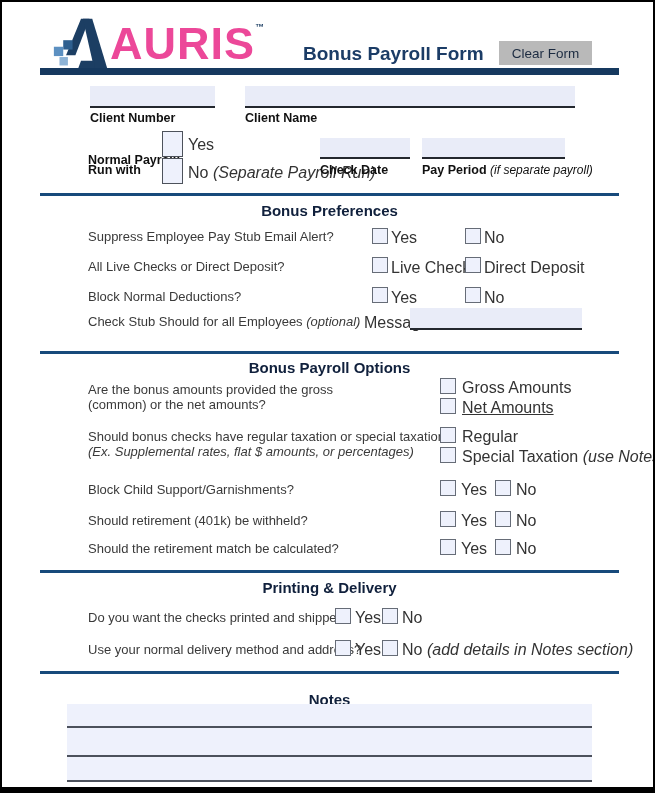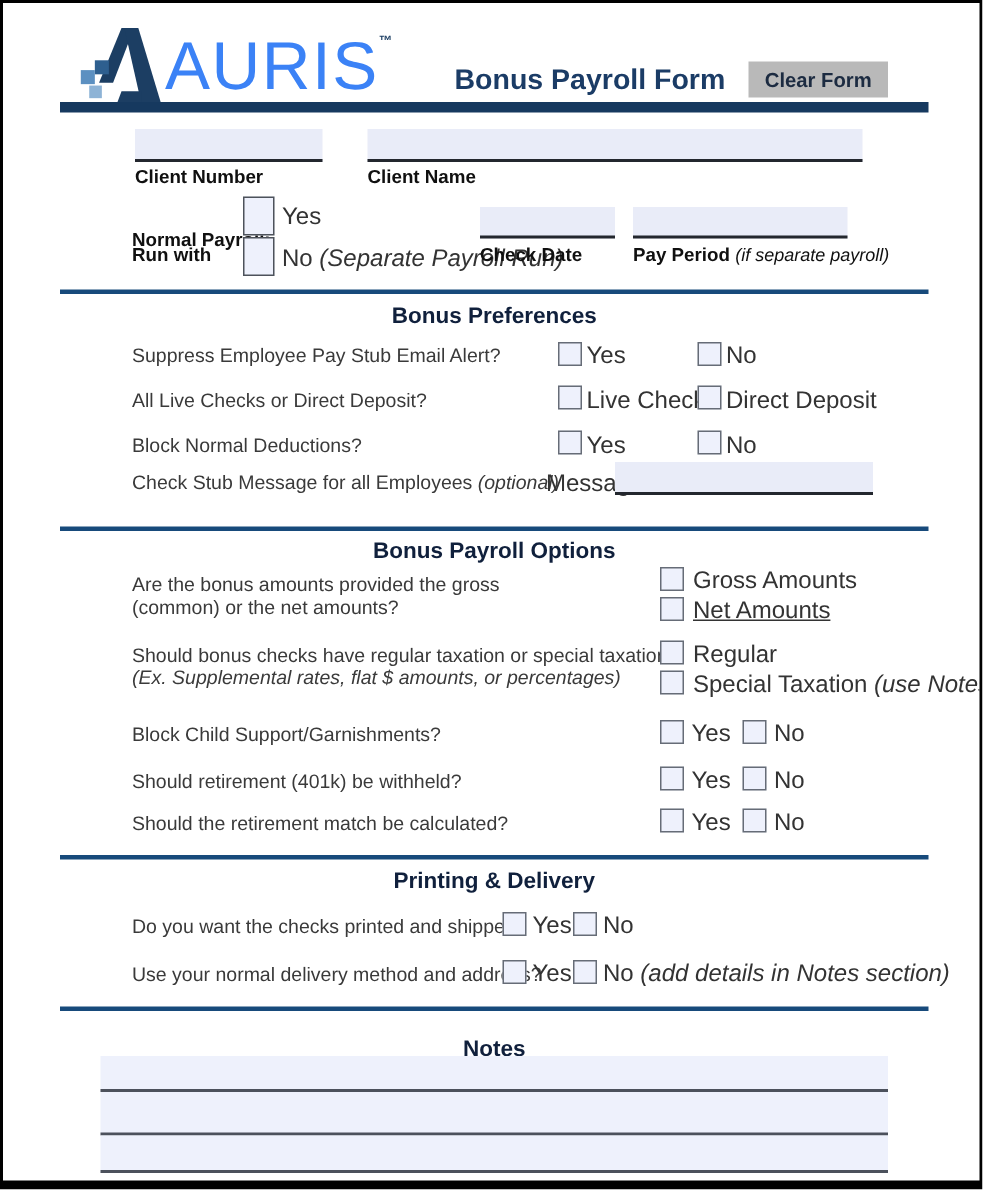--- a/index.html
+++ b/index.html
@@ -2,25 +2,25 @@
 <html><head>
 <meta charset="utf-8">
 <style>
   html,body{margin:0;padding:0;background:#fff;}
   body{font-family:"Liberation Sans","DejaVu Sans",sans-serif;}
   .page{position:relative;width:655px;height:793px;box-sizing:border-box;background:#fff;
         border:2px solid #000;border-bottom:6px solid #000;overflow:hidden;}
   .abs{position:absolute;}
   
   .logo-wrap{display:flex;align-items:center;height:54px;}
-  .brand{font-size:45px;font-weight:normal;color:#3b82f6;letter-spacing:1px;line-height:1;}
+  .brand{font-size:45px;font-weight:bold;color:#ec4899;letter-spacing:1px;line-height:1;}
   .tm{font-size:9px;font-weight:bold;color:#1c3e63;align-self:flex-start;margin-top:6px;}
   .form-title{font-size:19px;font-weight:bold;color:#1b3c66;}
   .clear-btn{position:absolute;width:93px;height:24px;background:#b9b9b9;border:none;
-             font-family:inherit;font-size:13.5px;font-weight:bold;color:#1c2b41;cursor:pointer;}
+             font-family:inherit;font-size:13.5px;font-weight:normal;color:#1c2b41;cursor:pointer;}
   .navy-bar{background:#16395f;height:7px;width:579px;}
   .rule{background:#174a7b;height:3px;width:579px;}
   
   .field{position:absolute;background:#e9ecf8;border:none;border-bottom:2px solid #23272e;
          box-sizing:border-box;font-family:inherit;font-size:13px;color:#222;padding:2px 4px;}
   .flabel{font-size:12.5px;font-weight:bold;color:#101010;white-space:nowrap;}
   .q{font-size:13px;color:#3a3a3a;white-space:nowrap;}
   .opt{font-size:16px;color:#333;white-space:nowrap;}
   .it{font-style:italic;}
   .it-sm{font-style:italic;font-size:12px;font-weight:normal;}
@@ -99,21 +99,21 @@
   <span class="cb" style="left:463px;top:255px;"></span>
   <div class="abs opt" style="left:482px;top:257px;">Direct Deposit</div>
 
   <div class="abs q" style="left:86px;top:287px;">Block Normal Deductions?</div>
   <span class="cb" style="left:370px;top:285px;"></span>
   <div class="abs opt" style="left:389px;top:287px;">Yes</div>
   <span class="cb" style="left:463px;top:285px;"></span>
   <div class="abs opt" style="left:482px;top:287px;">No</div>
 
   <div class="abs q" style="left:86px;top:312px;">
-    <span>Check Stub Message for all Employees</span>
+    <span>Check Stub Should for all Employees</span>
     <span class="it">(optional)</span>
   </div>
   <div class="abs opt" style="left:362px;top:312px;">Message:</div>
   <input type="text" class="field" style="left: 408px; top: 306px; width: 172px; height: 22px;" value="">
 
   <div class="abs rule" style="left:38px;top:349px;"></div>
 
   <div class="abs sec-title" style="top:357px;">Bonus Payroll Options</div>
 
   <div class="abs q" style="left:86px;top:395px;">(common) or the net amounts?</div>

